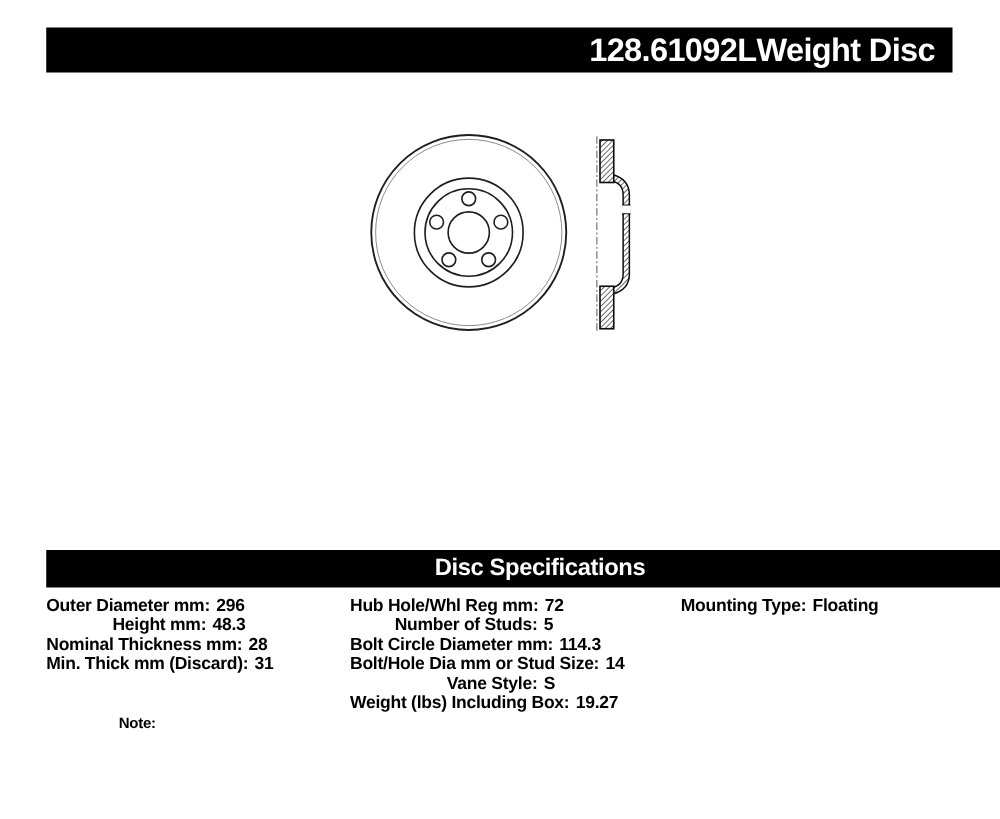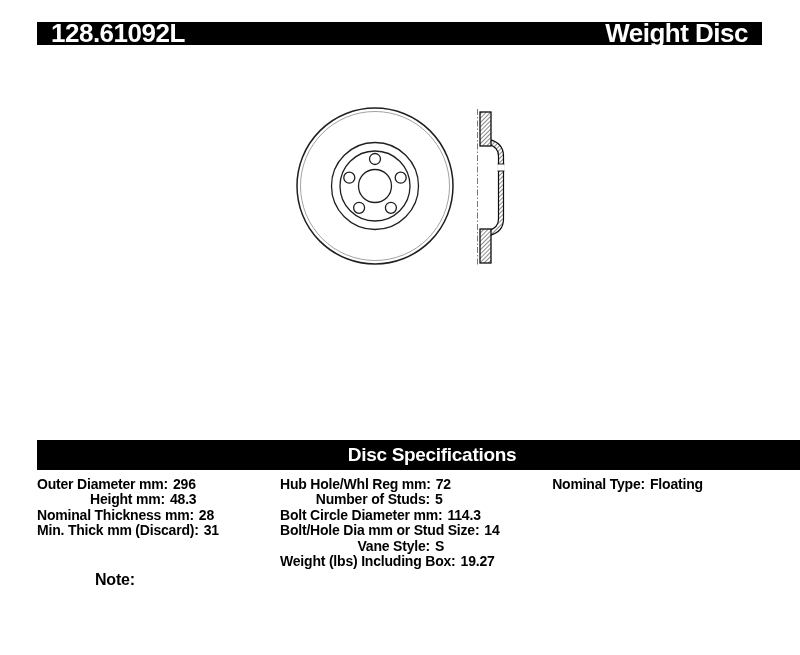--- a/index.html
+++ b/index.html
@@ -1,39 +1,39 @@
 <!DOCTYPE html>
 <html><head>
 <meta charset="utf-8">
 <style>
   html,body{margin:0;padding:0;background:#ffffff;}
   .page{
     position:relative;width:800px;height:655px;background:#ffffff;overflow:hidden;
     font-family:"Liberation Sans", sans-serif;color:#000;
   }
   .topbar{
-    position:absolute;left:37px;top:22px;width:725px;height:23px;background:#000;
-    color:#fff;display:flex;justify-content:space-between;align-items:center;
+    position:absolute;left:37px;top:22px;width:725px;height:36px;background:#000;
+    color:#fff;display:flex;justify-content:flex-end;align-items:center;
     padding:0 14px;box-sizing:border-box;font-size:26px;font-weight:bold;letter-spacing:-0.5px;
   }
   .drawing-wrap{position:absolute;left:290px;top:100px;width:230px;height:175px;}
   .specbar{
     position:absolute;left:37px;top:440px;width:790px;height:30px;background:#000;
     color:#fff;display:flex;justify-content:center;align-items:center;
     font-size:19px;font-weight:bold;letter-spacing:-0.3px;
   }
   .spec-col{position:absolute;top:476px;font-size:14px;font-weight:bold;letter-spacing:-0.2px;}
   .spec-col .row{display:flex;height:15.5px;align-items:center;}
   .spec-col .lab{display:flex;justify-content:flex-end;white-space:nowrap;}
   .spec-col .val{margin-left:5px;white-space:nowrap;}
   .col-left{left:37px;}  .col-left .lab{flex:0 0 128px;}
   .col-mid{left:280px;}  .col-mid .lab{flex:0 0 150px;}
   .col-right{left:520px;}.col-right .lab{flex:0 0 125px;}
   .note{
-    position:absolute;left:95px;top:571px;font-size:16px;font-weight:bold;letter-spacing:-0.2px;
+    position:absolute;left:95px;top:571px;font-size:12px;font-weight:bold;letter-spacing:-0.2px;
   }
 </style>
 </head>
 <body>
 
 <div class="page">
 
   <div class="topbar">
     <span>128.61092L</span>
     <span>Weight Disc</span>
@@ -124,20 +124,20 @@
       <span class="val">S</span>
     </div>
     <div class="row">
       <span class="lab">Weight (lbs) Including Box:</span>
       <span class="val">19.27</span>
     </div>
   </div>
 
   <div class="spec-col col-right">
     <div class="row">
-      <span class="lab">Nominal Type:</span>
+      <span class="lab">Mounting Type:</span>
       <span class="val">Floating</span>
     </div>
   </div>
 
   <div class="note">Note:</div>
 
 </div>
 
 </body></html>

